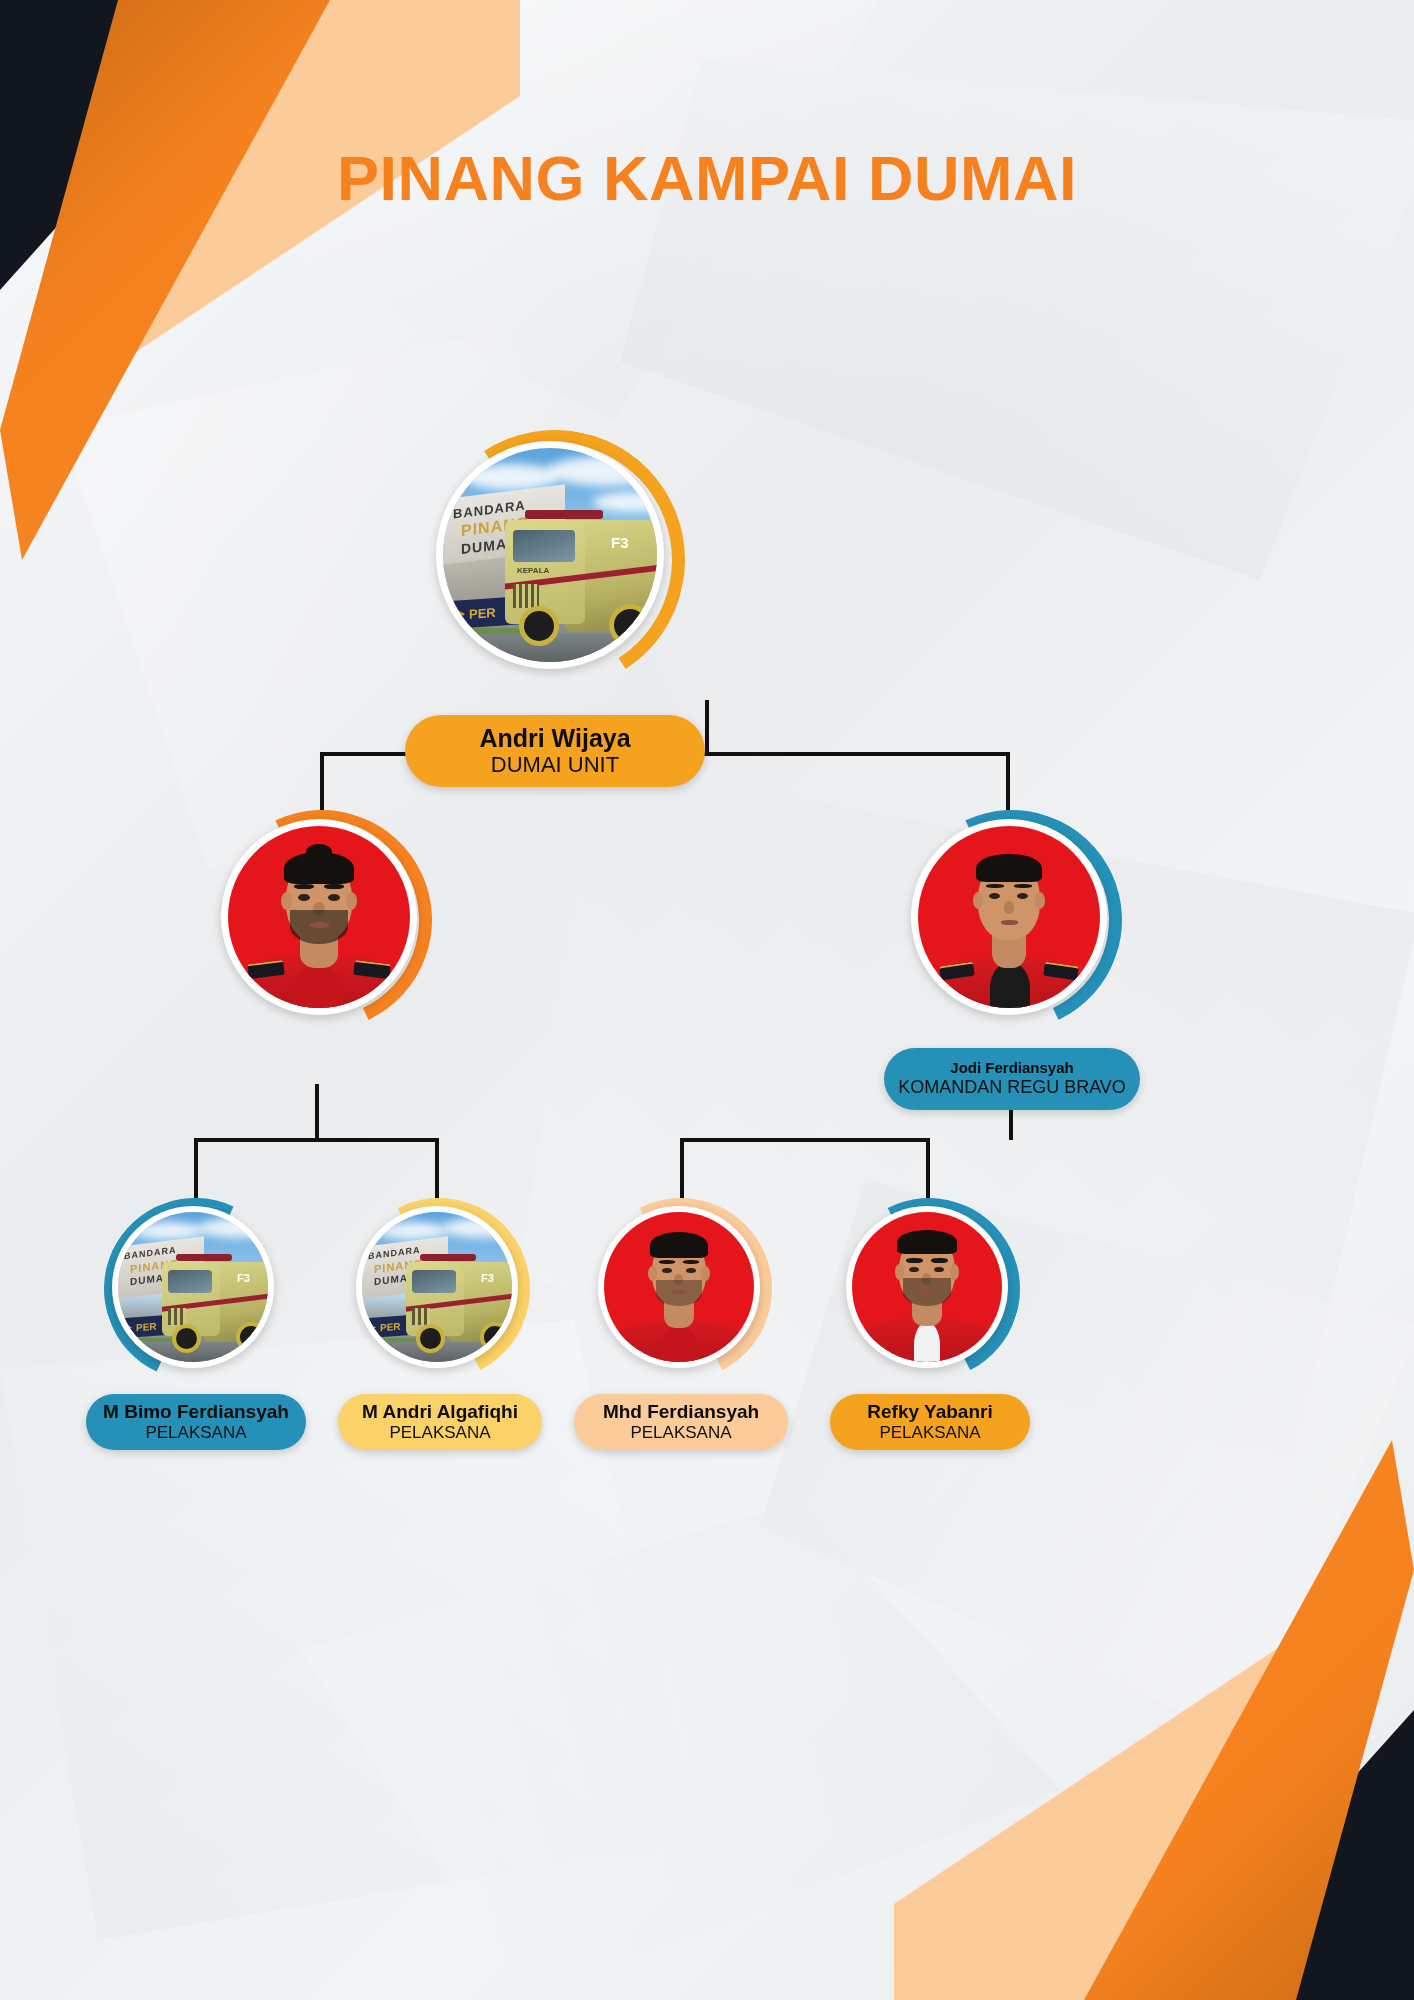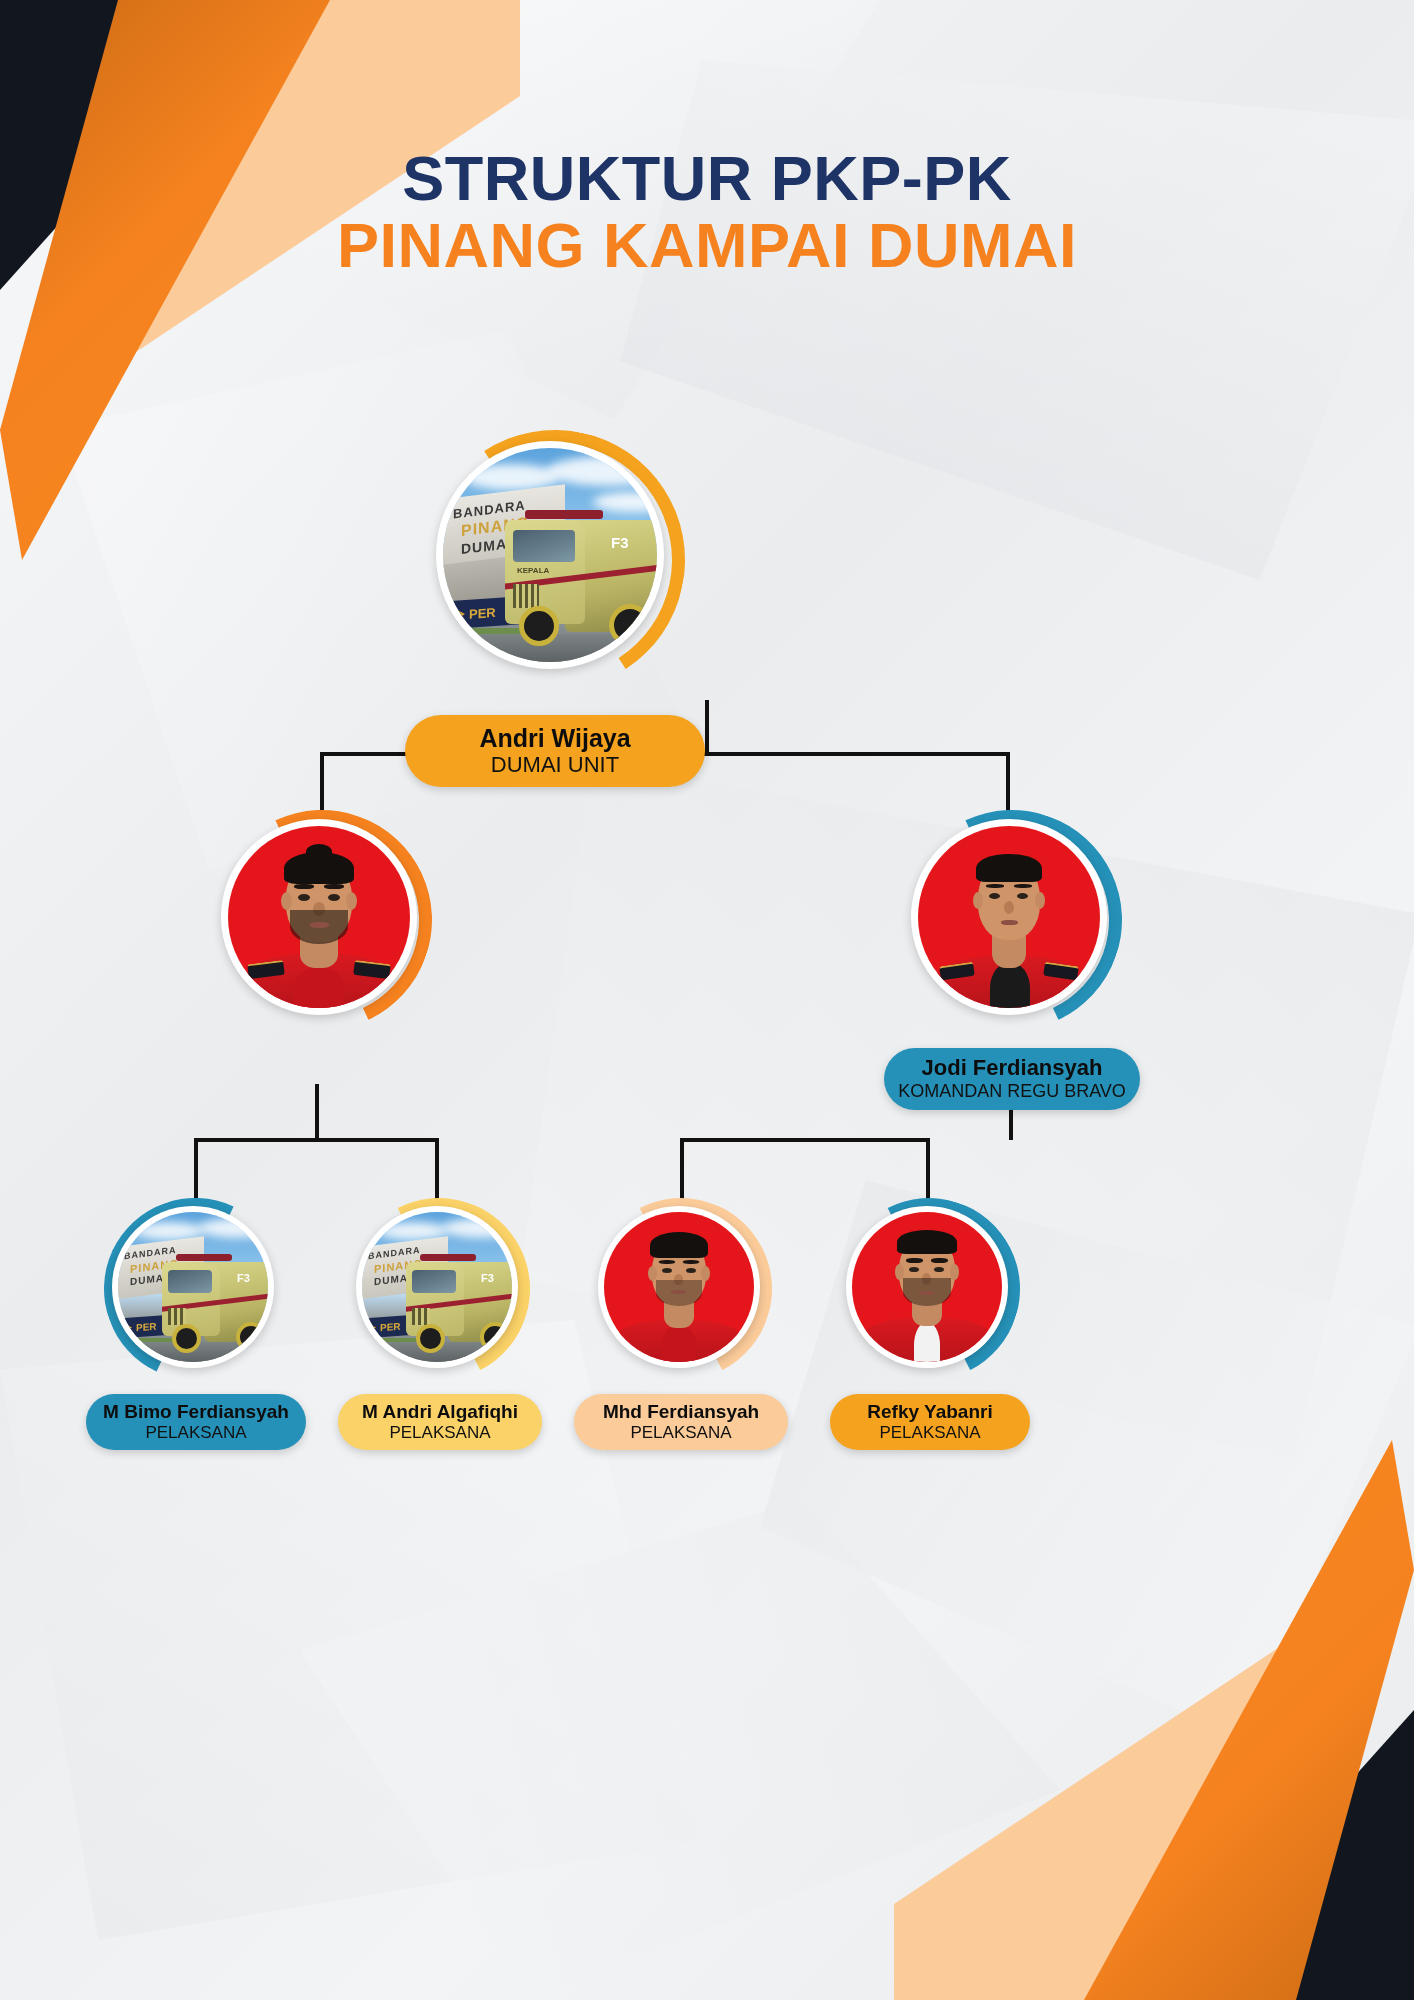--- a/index.html
+++ b/index.html
@@ -144,21 +144,20 @@
 
 <div class="corner tl-dark"></div>
 <div class="corner tl-peach"></div>
 <div class="corner tl-orange"></div>
 
 <div class="corner br-dark"></div>
 <div class="corner br-peach"></div>
 <div class="corner br-orange"></div>
 
 <div class="title-wrap">
-  <div class="t-line1">STRUKTUR PKP-PK</div>
   <div class="t-line2">PINANG KAMPAI DUMAI</div>
 </div>
 
 <div class="chart">
 
   <div class="ln" style="left:705px;top:700px;width:4px;height:56px;"></div>
   <div class="ln" style="left:320px;top:752px;width:690px;height:4px;"></div>
   <div class="ln" style="left:320px;top:752px;width:4px;height:58px;"></div>
   <div class="ln" style="left:1006px;top:752px;width:4px;height:58px;"></div>
 
@@ -260,21 +259,21 @@
             <div class="p-browR" style="left:96px;top:58px;width:18px;height:4px;"></div>
             <div class="p-eyeL" style="left:71px;top:67px;width:11px;height:6px;"></div>
             <div class="p-eyeR" style="left:99px;top:67px;width:11px;height:6px;"></div>
             <div class="p-nose" style="left:86px;top:75px;width:10px;height:13px;"></div>
             <div class="p-mouth" style="left:83px;top:94px;width:17px;height:5px;"></div>
           </div>
         </div>
       </div>
     </div>
     <div class="pill" style="left:-18px;top:238px;width:256px;height:62px;background:#2691b8;">
-      <div class="nm" style="font-size:22px;">Jodi Ferdiansyah</div>
+      <div class="nm" style="font-size:15px;">Jodi Ferdiansyah</div>
       <div class="rl" style="font-size:18px;">KOMANDAN REGU BRAVO</div>
     </div>
   </div>
 
   <div class="node" style="left:104px;top:1198px;">
     <div class="avatar" style="width:182px;height:182px;">
       <div class="ring" style="inset:0;border-left-color:#2691b8;border-top-color:#2691b8;transform:rotate(-20deg);"></div>
       <div class="photo" style="left:8px;top:8px;width:162px;height:162px;">
         <div class="photo-inner" style="left:6px;top:6px;width:150px;height:150px;">
           <div class="truck-scene">

